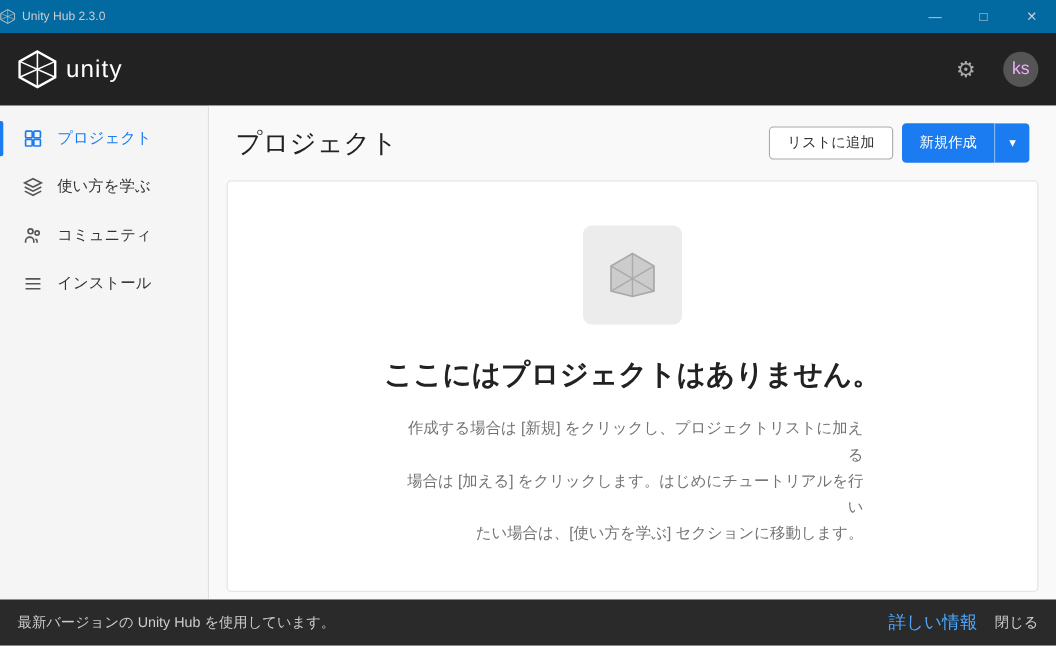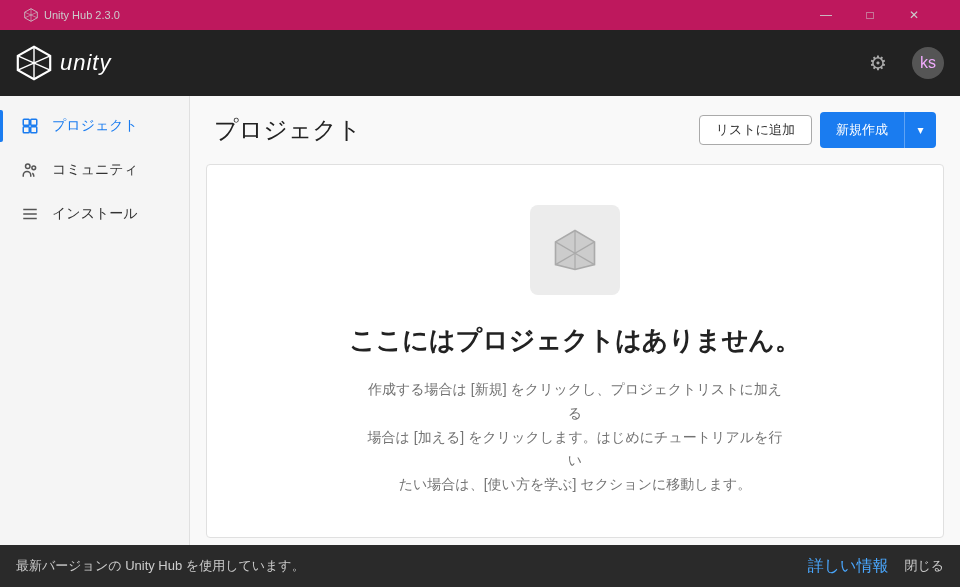--- a/index.html
+++ b/index.html
@@ -9,25 +9,25 @@
       font-family: "Yu Gothic UI", "Meiryo", "Hiragino Sans", sans-serif;
       background: #f0f0f0;
       overflow: hidden;
       display: flex;
       flex-direction: column;
     }
 
     
     #titlebar {
       height: 30px;
-      background: #be185d;
+      background: #0369a1;
       display: flex;
       align-items: center;
       justify-content: space-between;
-      padding: 0 24px;
+      padding: 0 0;
       flex-shrink: 0;
     }
     #titlebar-left {
       display: flex;
       align-items: center;
       gap: 6px;
     }
     #titlebar-icon {
       width: 14px;
       height: 14px;
@@ -72,21 +72,20 @@
     }
     #unity-logo-icon {
       width: 36px;
       height: 36px;
     }
     #unity-logo-text {
       color: #ffffff;
       font-size: 22px;
       font-weight: 300;
       letter-spacing: 1px;
-      font-style: italic;
     }
     #header-right {
       display: flex;
       align-items: center;
       gap: 16px;
     }
     #gear-btn {
       width: 36px;
       height: 36px;
       display: flex;
@@ -233,21 +232,21 @@
     #empty-state {
       flex: 1;
       background: #ffffff;
       margin: 0 16px 16px;
       border: 1px solid #e0e0e0;
       border-radius: 4px;
       display: flex;
       flex-direction: column;
       align-items: center;
       justify-content: center;
-      text-align: center;
+      text-align: right;
       padding: 40px;
     }
     #empty-icon-container {
       width: 90px;
       height: 90px;
       background: #ececec;
       border-radius: 8px;
       display: flex;
       align-items: center;
       justify-content: center;
@@ -342,20 +341,30 @@
     <div class="nav-item active">
       <span class="nav-icon">
         <svg width="18" height="18" viewBox="0 0 24 24" fill="none" stroke="#1a7cf0" stroke-width="2">
           <rect x="3" y="3" width="8" height="8" rx="1"></rect>
           <rect x="13" y="3" width="8" height="8" rx="1"></rect>
           <rect x="3" y="13" width="8" height="8" rx="1"></rect>
           <rect x="13" y="13" width="8" height="8" rx="1"></rect>
         </svg>
       </span>
       <span class="nav-label" style="color:#1a7cf0;">プロジェクト</span>
+    </div>
+    <div class="nav-item">
+      <span class="nav-icon">
+        <svg width="18" height="18" viewBox="0 0 24 24" fill="none" stroke="#555" stroke-width="2">
+          <path d="M12 2L2 7l10 5 10-5-10-5z"></path>
+          <path d="M2 17l10 5 10-5"></path>
+          <path d="M2 12l10 5 10-5"></path>
+        </svg>
+      </span>
+      <span class="nav-label">使い方を学ぶ</span>
     </div>
     <div class="nav-item">
       <span class="nav-icon">
         <svg width="18" height="18" viewBox="0 0 24 24" fill="none" stroke="#555" stroke-width="2">
           <circle cx="9" cy="7" r="3"></circle>
           <circle cx="17" cy="9" r="2.5"></circle>
           <path d="M3 21v-2a5 5 0 0 1 10 0v2"></path>
           <path d="M17 21v-1.5a3.5 3.5 0 0 0-2-3.17"></path>
         </svg>
       </span>

